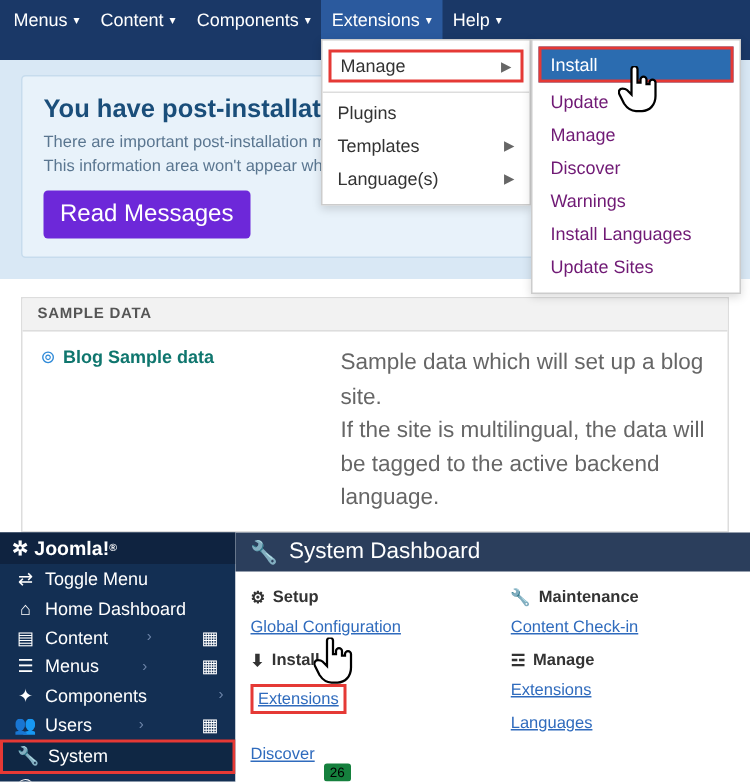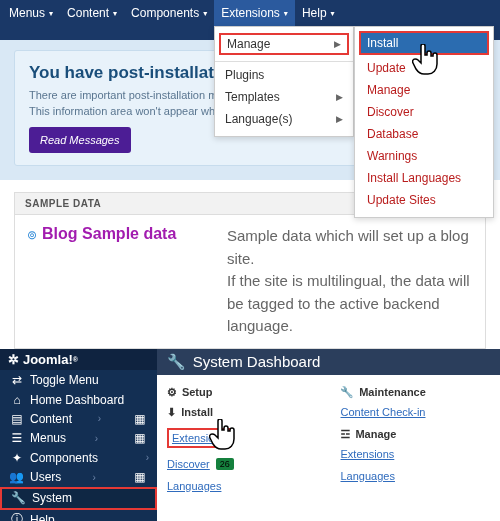--- a/index.html
+++ b/index.html
@@ -6,35 +6,35 @@
 body { width:500px; height:521px; font-size:12px; color:#333; background:#fff; overflow:hidden; }
 .topnav { background:#1a3867; height:26px; display:flex; align-items:center; padding:0 2px; color:#fff; position:relative; }
 .topnav-item { padding:0 7px; height:26px; display:flex; align-items:center; cursor:pointer; font-size:12px; }
 .topnav-item.active { background:#2b5a9e; }
 .caret { margin-left:4px; font-size:8px; }
 .dd1 { position:absolute; top:26px; left:214px; width:140px; background:#fff; border:1px solid #ccc; z-index:10; padding:4px 0 6px 0; box-shadow:0 2px 6px rgba(0,0,0,0.15);}
 .dd1-item { padding:4px 10px; color:#333; display:flex; justify-content:space-between; align-items:center; font-size:12px; }
 .dd1-item.hl { border:2px solid #e53935; margin:2px 4px 6px 4px; padding:2px 6px; }
 .dd1 hr { border:none; border-top:1px solid #ddd; margin:2px 0; }
 .dd2 { position:absolute; top:26px; left:354px; width:140px; background:#fff; border:1px solid #ccc; z-index:10; padding:4px 4px 6px 4px; box-shadow:0 2px 6px rgba(0,0,0,0.15);}
-.dd2-item { padding:4px 8px; color:#b91c1c; font-size:12px; }
+.dd2-item { padding:4px 8px; color:#701a75; font-size:12px; }
 .dd2-item.sel { background:#2b6cb0; color:#fff; border:2px solid #e53935; margin-bottom:2px; padding:3px 6px; }
 .arrow { font-size:9px; color:#666; }
 .cursor1 { position:absolute; top:44px; left:412px; z-index:30; pointer-events:none; }
 .banner { background:#1a3867; height:14px; margin-top:0; }
 .bluebg { background:#d9e8f5; padding:10px 14px 14px 14px; }
 .notice { background:#e8f2fa; border:1px solid #c7dced; border-radius:3px; padding:12px 14px; }
 .notice h3 { color:#1a4e7a; font-size:17px; font-weight:bold; margin-bottom:6px; }
 .notice p { color:#5a7690; font-size:11px; margin-bottom:4px; }
-.btn-blue { background:#4c1d95; color:#fff; border:none; padding:7px 11px; border-radius:3px; font-size:11px; margin-top:6px; cursor:pointer;font-style:italic; }
+.btn-blue { background:#6d28d9; color:#fff; border:none; padding:7px 11px; border-radius:3px; font-size:16px; margin-top:6px; cursor:pointer; }
 .panel { border:1px solid #ddd; margin:12px 14px 0 14px; }
 .panel-hd { background:#f2f2f2; padding:5px 10px; font-size:10px; font-weight:bold; color:#555; letter-spacing:0.5px; border-bottom:1px solid #ddd; }
 .panel-body { display:flex; padding:10px 12px; }
 .panel-left { width:200px; }
-.panel-left a { color:#a21caf; font-weight:bold; font-size:16px; text-decoration:none; }
+.panel-left a { color:#0f766e; font-weight:bold; font-size:12px; text-decoration:none; }
 .wifi { color:#2f8ad8; margin-right:5px; font-size:12px; }
 .panel-right { flex:1; color:#666; font-size:15px; line-height:1.5; }
 
 .j4 { display:flex; height:181px; position:relative; }
 .j4-side { width:157px; background:#132f53; color:#fff; display:flex; flex-direction:column; }
 .j4-brand { background:#0f2340; height:26px; display:flex; align-items:center; padding:0 8px; font-size:13px; font-weight:bold; }
 .j4-brand .jicon { margin-right:4px; font-size:13px; }
 .j4-item { height:23px; display:flex; align-items:center; padding:0 8px; font-size:12px; justify-content:space-between; }
 .j4-item .lbl { display:flex; align-items:center; }
 .j4-item .ic { width:18px; display:inline-block; text-align:center; margin-right:4px; font-size:12px; }
@@ -42,21 +42,21 @@
 .j4-item.system { background:#0f2744; border:2px solid #e53935; height:27px; }
 .j4-main { flex:1; background:#fff; position:relative; }
 .j4-titlebar { background:#2b3e5c; height:26px; color:#fff; display:flex; align-items:center; padding:0 10px; font-size:15px; }
 .j4-titlebar .wr { margin-right:7px; }
 .j4-grid { display:flex; padding:6px 10px 0 10px; gap:24px; }
 .j4-col { flex:1; }
 .j4-sec-hd { font-size:11px; font-weight:bold; color:#333; margin:5px 0 7px 0; display:flex; align-items:center; }
 .j4-sec-hd .sic { margin-right:5px; font-size:11px; }
 .j4-link { display:block; color:#2f6bbd; font-size:11px; text-decoration:underline; margin-bottom:10px; }
 .j4-link.boxed { border:2px solid #e53935; padding:2px 3px; display:inline-block; text-decoration:underline; margin-top:2px; margin-bottom:10px; }
-.badge { background:#15803d; color:#000; font-size:9px; padding:1px 4px; border-radius:2px; margin-left:6px; font-weight:normal; }
+.badge { background:#15803d; color:#000; font-size:9px; padding:1px 4px; border-radius:2px; margin-left:6px; font-weight:normal;margin-top:23px; }
 .j4-row-disc { display:flex; align-items:center; margin-bottom:10px; }
 .cursor2 { position:absolute; top:70px; left:52px; z-index:30; pointer-events:none; }
 svg.hand { width:28px; height:32px; }
 </style>
 </head>
 <body>
 
 <div class="topnav">
  <div class="topnav-item">
       <span>Menus</span>
@@ -97,21 +97,20 @@
       <span>Language(s)</span>
       <span class="arrow">▶</span>
     </div>
 </div>
 
 <div class="dd2">
  <div class="dd2-item sel"><span>Install</span></div>
  <div class="dd2-item"><span>Update</span></div>
  <div class="dd2-item"><span>Manage</span></div>
  <div class="dd2-item"><span>Discover</span></div>
- <div class="dd2-item"><span>Database</span></div>
  <div class="dd2-item"><span>Warnings</span></div>
  <div class="dd2-item"><span>Install Languages</span></div>
  <div class="dd2-item"><span>Update Sites</span></div>
 </div>
 
 <div class="cursor1">
  <svg class="hand" viewBox="0 0 28 32">
       <path d="M9 2 C9 1 10 0 11 0 C12 0 13 1 13 2 L13 11 L15 11 L15 9 C15 8 16 7 17 7 C18 7 19 8 19 9 L19 12 L21 12 L21 11 C21 10 22 9 23 9 C24 9 25 10 25 11 L25 14 L25 20 C25 26 21 30 16 30 L12 30 C8 30 6 28 4 25 L1 19 C0 17 1 15 3 15 C4 15 5 15 6 16 L9 19 Z" fill="#fff" stroke="#000" stroke-width="1.5"></path>
     </svg>
 </div>
@@ -207,20 +206,21 @@
    <div class="j4-titlebar">
         <span class="wr">🔧</span>
         <span>System Dashboard</span>
       </div>
    <div class="j4-grid">
      <div class="j4-col">
        <div class="j4-sec-hd">
             <span class="sic">⚙</span>
             <span>Setup</span>
           </div>
+       <a class="j4-link" href="#">Global Configuration</a>
        <div class="j4-sec-hd">
             <span class="sic">⬇</span>
             <span>Install</span>
           </div>
        <a class="j4-link boxed" href="#">Extensions</a>
        <div class="j4-row-disc">
             <a class="j4-link" style="margin:0" href="#">Discover</a>
             <span class="badge">26</span>
           </div>
        <a class="j4-link" href="#">Languages</a>

